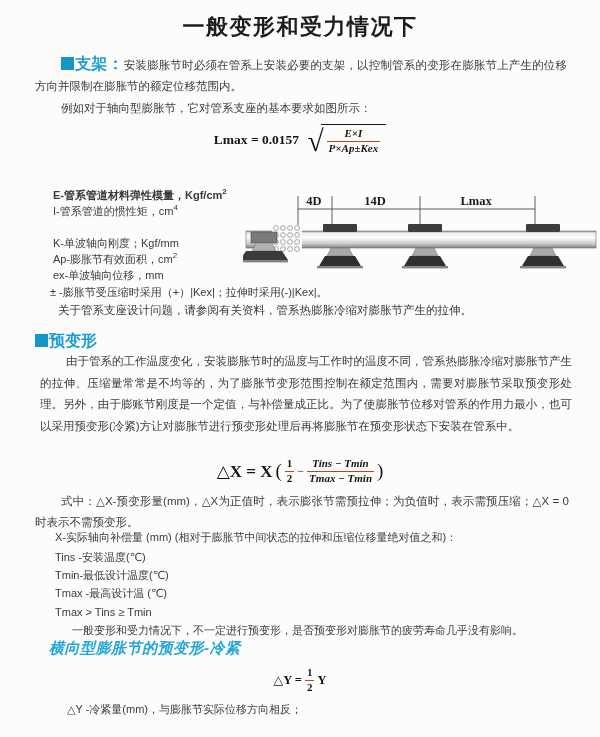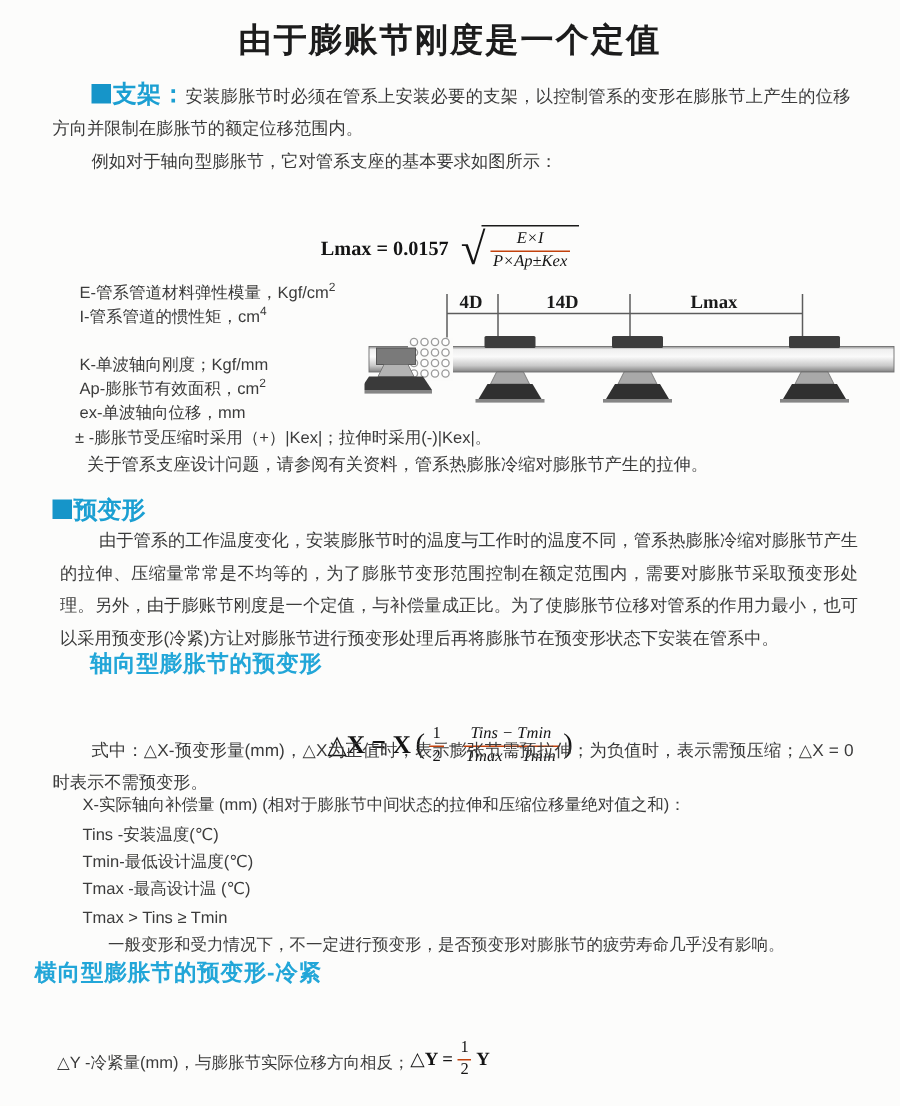--- a/index.html
+++ b/index.html
@@ -18,39 +18,39 @@
   .just{text-align:justify;}
   .def-line{font-size:11px;line-height:16px;color:#3b3b3b;white-space:nowrap;}
   sup{font-size:8px;}
   
   .formula{font-family:"Liberation Serif","DejaVu Serif",serif;color:#141414;}
   .f-lhs{font-weight:bold;font-size:13.5px;}
   .sqrt{display:inline-flex;align-items:stretch;margin-left:5px;vertical-align:middle;}
   .sqrt-sign{font-size:30px;font-weight:400;line-height:1;align-self:flex-end;margin-right:-3px;}
   .sqrt-body{border-top:1.6px solid #1a1a1a;padding:2px 6px 0 6px;display:inline-block;}
   .frac{display:inline-flex;flex-direction:column;align-items:center;vertical-align:middle;
-        font-size:11px;line-height:1.25;font-style:italic;}
+        font-size:11px;line-height:1.25;font-style:italic;font-weight:bold;}
   .frac .den{border-top:1px solid #c2410c;padding:0 2px;}
   .frac .num{padding:0 2px;}
   .frac.upright{font-style:normal;}
   .paren{font-size:19px;font-weight:400;vertical-align:middle;}
   .f-mid{font-size:12px;vertical-align:middle;}
-  .fx{display:inline-flex;align-items:center;gap:3px;margin-top:26px;}
+  .fx{display:inline-flex;align-items:center;gap:3px;}
   .center-row{left:0;width:600px;display:flex;justify-content:center;}
   
   .diagram{left:243px;top:192px;width:356px;height:96px;}
   text.dim{font-family:"Liberation Serif","DejaVu Serif",serif;font-size:12.5px;
            font-weight:bold;fill:#1a1a1a;}
 </style>
 </head>
 <body>
 
 <div class="page">
 
-  <div class="abs title">由于膨账节刚度是一个定值</div>
+  <div class="abs title">一般变形和受力情况下</div>
 
   <div class="abs body-txt" style="top:55px;left:35px;width:532px;">
     <p class="just"><span style="text-indent:0;display:inline-block;width:26px;"></span><span class="sq"></span><span class="sec-head">支架：</span><span>安装膨胀节时必须在管系上安装必要的支架，以控制管系的变形在膨胀节上产生的位移方向并限制在膨胀节的额定位移范围内。</span></p>
     <p class="indent" style="margin-top:1px;">例如对于轴向型膨胀节，它对管系支座的基本要求如图所示：</p>
   </div>
 
   <div class="abs center-row" style="top:124px;">
     <span class="formula fx">
       <span class="f-lhs">Lmax = 0.0157</span>
       <span class="sqrt">
@@ -58,21 +58,21 @@
         <span class="sqrt-body">
           <span class="frac">
             <span class="num">E×I</span>
             <span class="den">P×Ap±Kex</span>
           </span>
         </span>
       </span>
     </span>
   </div>
 
-  <div class="abs def-line" style="top:184px;left:53px;">
+  <div class="abs def-line" style="top:184px;left:53px;font-weight:bold;">
     <span>E-管系管道材料弹性模量，Kgf/cm</span><sup>2</sup>
   </div>
   <div class="abs def-line" style="top:200px;left:53px;">
     <span>I-管系管道的惯性矩，cm</span><sup>4</sup>
   </div>
   <div class="abs def-line" style="top:232px;left:53px;">
     <span>K-单波轴向刚度；Kgf/mm</span><sup></sup>
   </div>
   <div class="abs def-line" style="top:248px;left:53px;">
     <span>Ap-膨胀节有效面积，cm</span><sup>2</sup>
@@ -155,21 +155,20 @@
   </svg>
 
   <div class="abs def-line" style="top:284px;left:50px;">± -膨胀节受压缩时采用（+）|Kex|；拉伸时采用(-)|Kex|。</div>
   <div class="abs body-txt" style="top:301px;left:35px;width:540px;text-indent:23px;line-height:19px;">关于管系支座设计问题，请参阅有关资料，管系热膨胀冷缩对膨胀节产生的拉伸。</div>
 
   <div class="abs" style="top:332px;left:35px;">
     <span class="sq"></span><span class="sec-head">预变形</span>
   </div>
   <div class="abs body-txt just" style="top:351px;left:40px;width:532px;line-height:21.5px;text-indent:26px;">由于管系的工作温度变化，安装膨胀节时的温度与工作时的温度不同，管系热膨胀冷缩对膨胀节产生的拉伸、压缩量常常是不均等的，为了膨胀节变形范围控制在额定范围内，需要对膨胀节采取预变形处理。另外，由于膨账节刚度是一个定值，与补偿量成正比。为了使膨胀节位移对管系的作用力最小，也可以采用预变形(冷紧)方让对膨胀节进行预变形处理后再将膨胀节在预变形状态下安装在管系中。</div>
 
-  <div class="abs sub-head" style="top:433px;left:60px;">轴向型膨胀节的预变形</div>
 
   <div class="abs center-row" style="top:457px;">
     <span class="formula fx" style="font-size:12.5px;">
       <span class="f-lhs" style="font-size:17px;">△X = X</span>
       <span class="paren">(</span>
       <span class="frac upright">
         <span class="num">1</span>
         <span class="den">2</span>
       </span>
       <span class="f-mid">−</span>
@@ -183,28 +182,28 @@
 
   <div class="abs body-txt just" style="top:491px;left:35px;width:534px;line-height:20.5px;text-indent:26px;">式中：△X-预变形量(mm)，△X为正值时，表示膨张节需预拉伸；为负值时，表示需预压缩；△X = 0时表示不需预变形。</div>
 
   <div class="abs def-line" style="top:529px;left:55px;">X-实际轴向补偿量 (mm) (相对于膨胀节中间状态的拉伸和压缩位移量绝对值之和)：</div>
   <div class="abs def-line" style="top:549px;left:55px;">Tins -安装温度(℃)</div>
   <div class="abs def-line" style="top:567px;left:55px;">Tmin-最低设计温度(℃)</div>
   <div class="abs def-line" style="top:585px;left:55px;">Tmax -最高设计温 (℃)</div>
   <div class="abs def-line" style="top:604px;left:55px;">Tmax &gt; Tins ≥ Tmin</div>
   <div class="abs def-line" style="top:622px;left:72px;">一般变形和受力情况下，不一定进行预变形，是否预变形对膨胀节的疲劳寿命几乎没有影响。</div>
 
-  <div class="abs sub-head" style="top:639px;left:23px;">横向型膨胀节的预变形-冷紧</div>
+  <div class="abs sub-head" style="top:639px;left:49px;font-style:italic;">横向型膨胀节的预变形-冷紧</div>
 
   <div class="abs center-row" style="top:666px;">
     <span class="formula fx" style="font-size:12.5px;">
       <span class="f-lhs" style="font-size:12.5px;">△Y =</span>
       <span class="frac upright">
         <span class="num">1</span>
         <span class="den">2</span>
       </span>
       <span class="f-lhs" style="font-size:12.5px;">Y</span>
     </span>
   </div>
 
-  <div class="abs def-line" style="top:701px;left:38px;">△Y -冷紧量(mm)，与膨胀节实际位移方向相反；</div>
+  <div class="abs def-line" style="top:701px;left:67px;">△Y -冷紧量(mm)，与膨胀节实际位移方向相反；</div>
 
 </div>
 
 </body></html>

